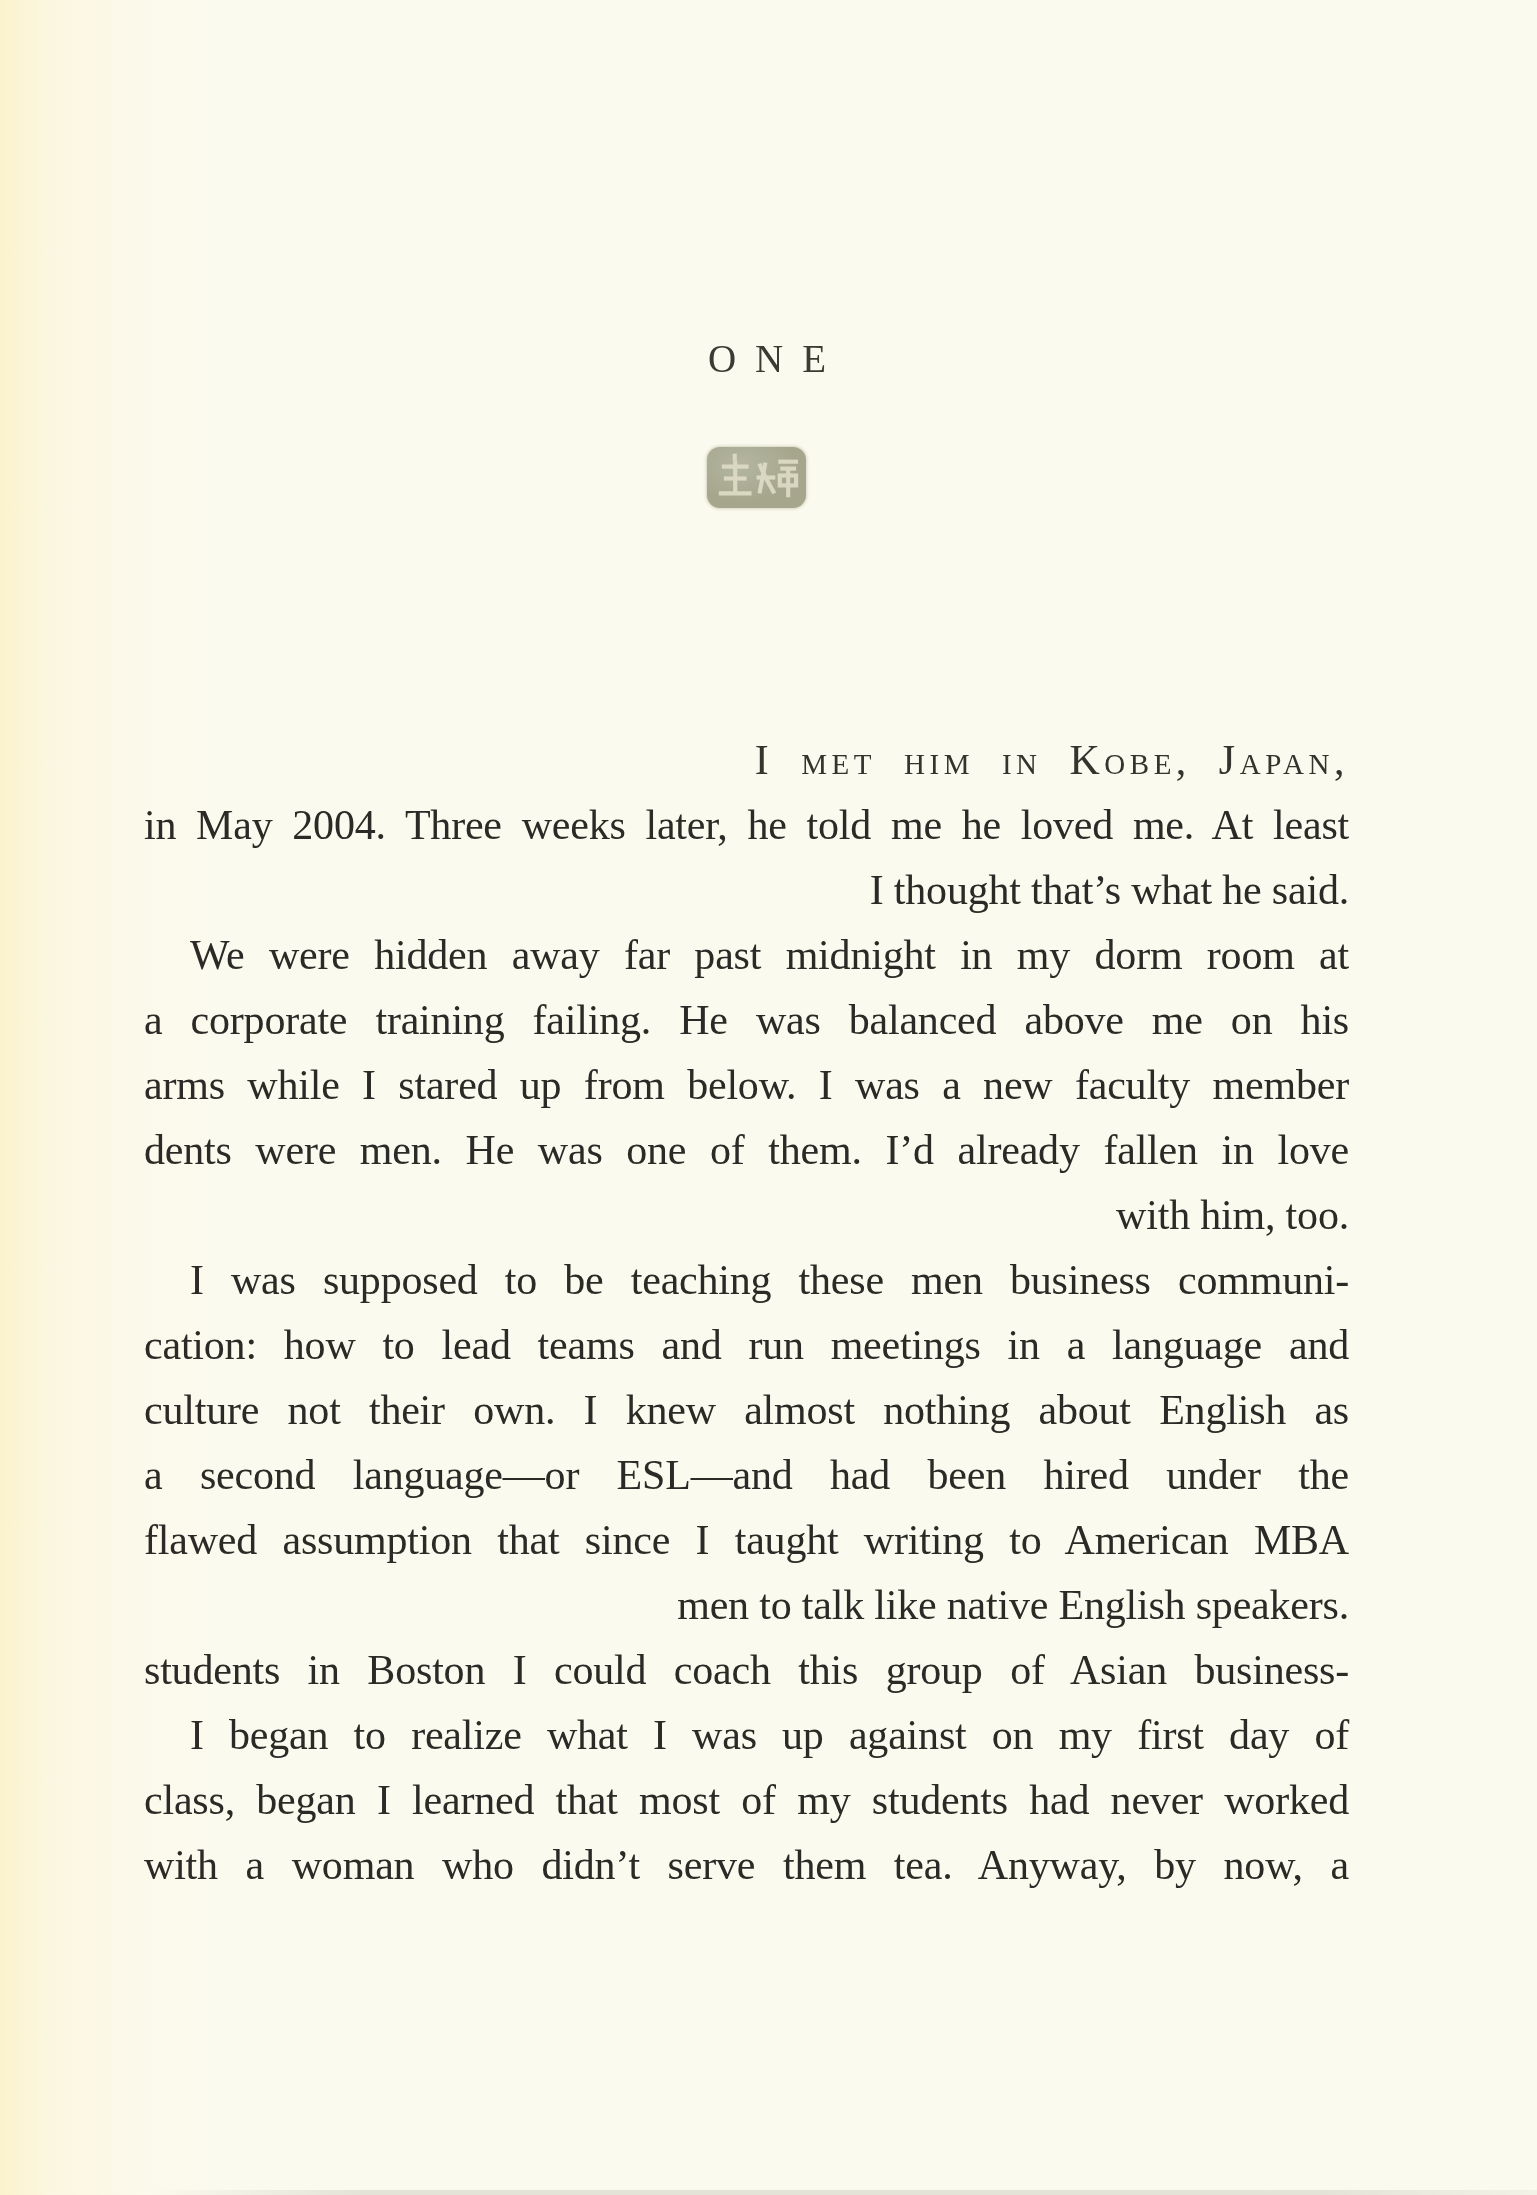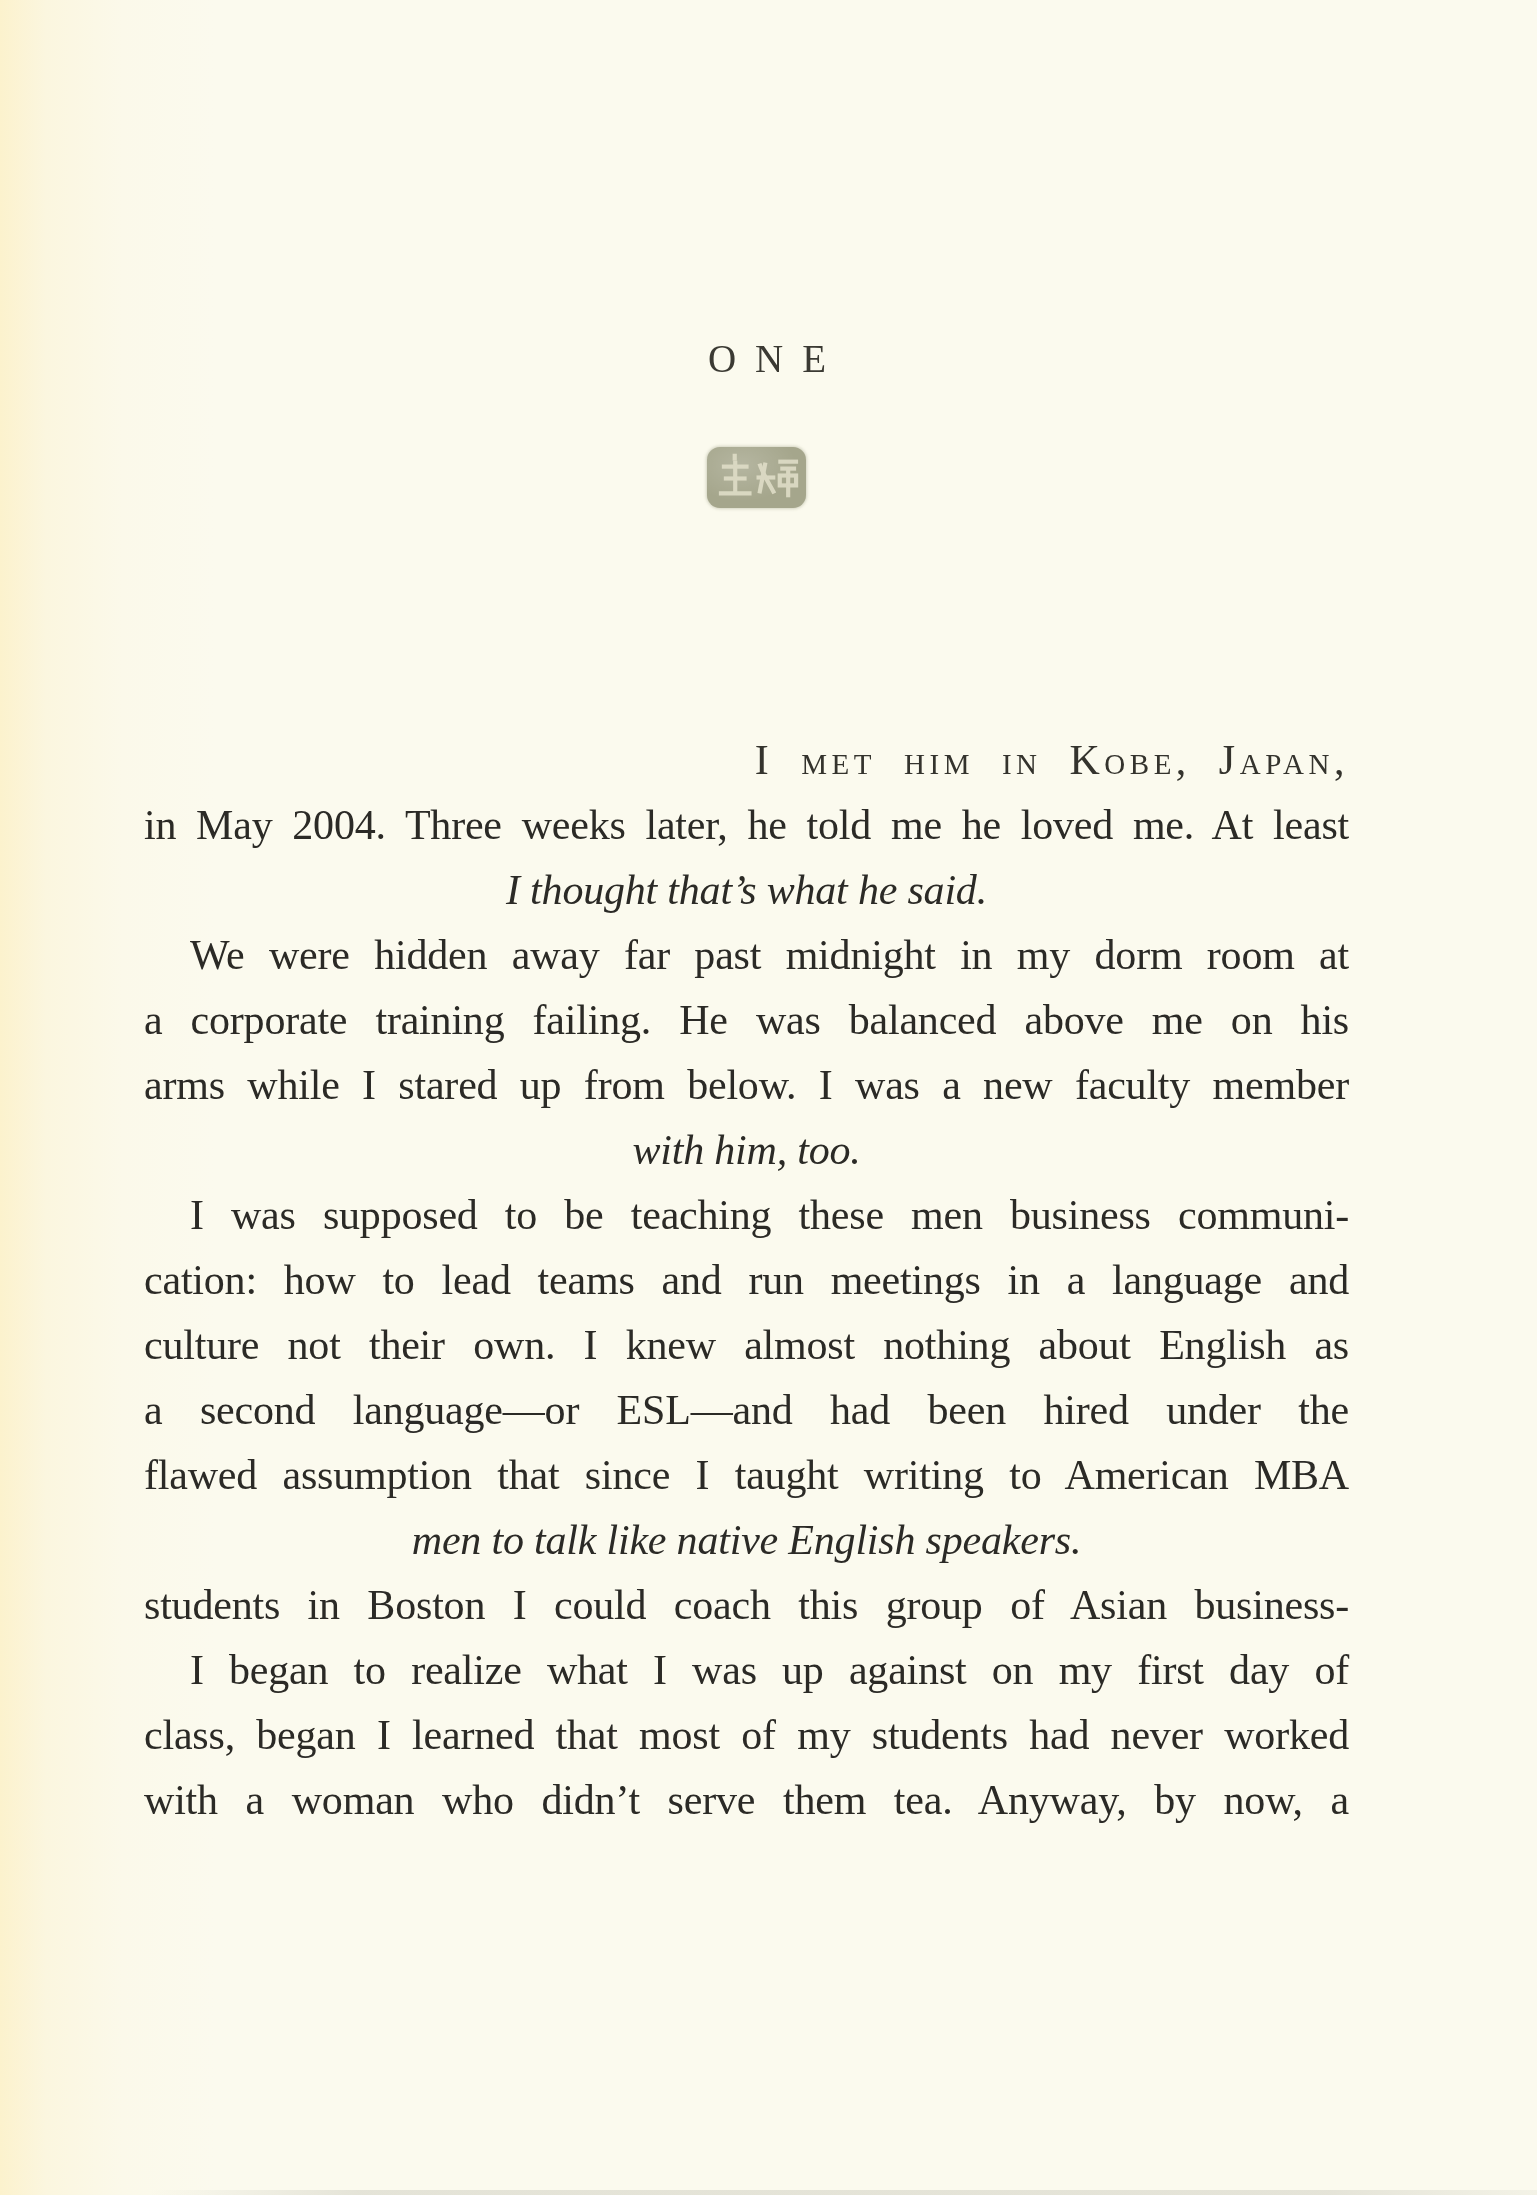--- a/index.html
+++ b/index.html
@@ -70,22 +70,21 @@
     line-height: 65px;
     font-size: 42px;
     letter-spacing: -0.2px;
     white-space: normal;
   }
   .j {
     text-align: justify;
     text-align-last: justify;
   }
   .rag {
-    text-align: center;
-    font-style: italic;
+    text-align: right;
   }
   .indent {
     padding-left: 46px;
   }
   .opening {
     text-align: right;
     font-variant: small-caps;
     letter-spacing: 4.5px;
     word-spacing: 13px;
     color: #34332d;
@@ -129,20 +128,21 @@
     </svg>
   </div>
 
   <div class="textblock">
     <div class="line opening">I met him in Kobe, Japan,</div>
     <div class="line j">in May 2004. Three weeks later, he told me he loved me. At least</div>
     <div class="line rag">I thought that’s what he said.</div>
     <div class="line j indent">We were hidden away far past midnight in my dorm room at</div>
     <div class="line j">a corporate training failing. He was balanced above me on his</div>
     <div class="line j">arms while I stared up from below. I was a new faculty member</div>
+    <div class="line j">dents were men. He was one of them. I’d already fallen in love</div>
     <div class="line rag">with him, too.</div>
     <div class="line j indent">I was supposed to be teaching these men business communi-</div>
     <div class="line j">cation: how to lead teams and run meetings in a language and</div>
     <div class="line j">culture not their own. I knew almost nothing about English as</div>
     <div class="line j">a second language—or ESL—and had been hired under the</div>
     <div class="line j">flawed assumption that since I taught writing to American MBA</div>
     <div class="line rag">men to talk like native English speakers.</div>
     <div class="line j">students in Boston I could coach this group of Asian business-</div>
     <div class="line j indent">I began to realize what I was up against on my first day of</div>
     <div class="line j">class, began I learned that most of my students had never worked</div>

